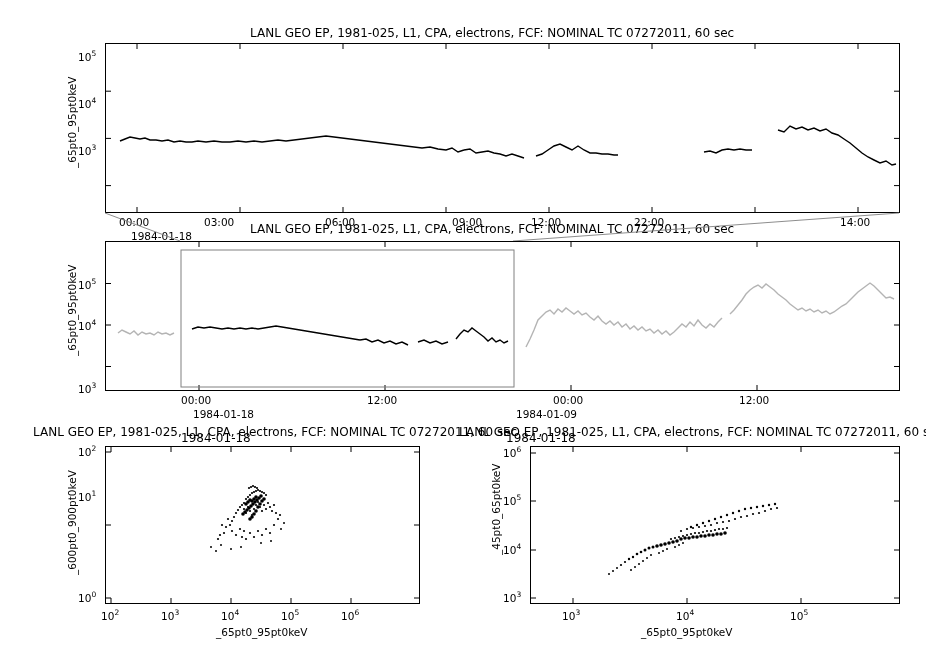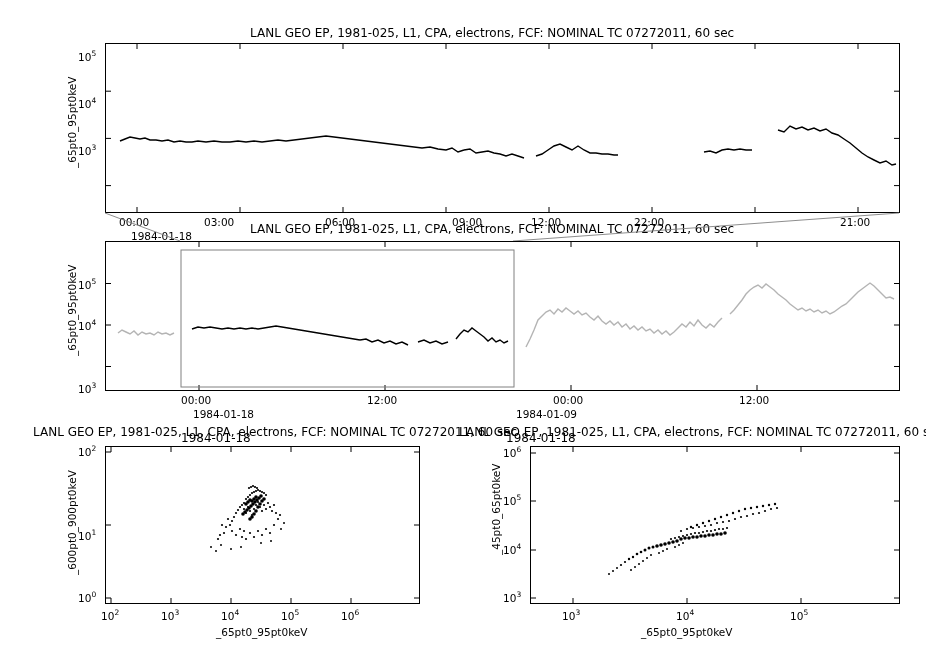--- a/index.html
+++ b/index.html
@@ -105,21 +105,21 @@
   <div class="tick-label" style="left:78px; top:96px;">10<span class="sup">4</span></div>
   <div class="tick-label" style="left:78px; top:49px;">10<span class="sup">5</span></div>
 
   <div class="tick-label" style="left:119px; top:216px;">00:00</div>
   <div class="tick-label" style="left:204px; top:216px;">03:00</div>
   <div class="tick-label" style="left:325px; top:216px;">06:00</div>
   <div class="tick-label" style="left:452px; top:216px;">09:00</div>
   <div class="tick-label" style="left:531px; top:216px;">12:00</div>
   <div class="tick-label" style="left:634px; top:216px;">22:00</div>
   <div class="tick-label" style="left:737px; top:216px;margin-top:24px;">18:00</div>
-  <div class="tick-label" style="left:840px; top:216px;">21:00</div>
+  <div class="tick-label" style="left:840px; top:216px;">14:00</div>
 
   <div class="axis-label-x" style="left:131px; top:230px;">1984-01-18</div>
 </div>
 
 <div class="panel">
 
   <div class="title" style="left:250px; top:222px;">LANL GEO EP, 1981-025, L1, CPA, electrons, FCF: NOMINAL TC 07272011, 60 sec</div>
 
   <div class="axis-label-y" style="left:66px; top:356px;">_65pt0_95pt0keV</div>
 
@@ -297,21 +297,21 @@
           <circle cx="135" cy="100" r="1.0"></circle>
           <circle cx="155" cy="96" r="1.0"></circle>
         <circle cx="165" cy="94" r="1.0"></circle>
           <circle cx="175" cy="82" r="1.0"></circle>
           <circle cx="178" cy="76" r="1.0"></circle>
       </g>
     </svg>
   </div>
 
   <div class="tick-label" style="left:78px; top:590px;">10<span class="sup">0</span></div>
-  <div class="tick-label" style="left:78px; top:528px;">10<span class="sup">1</span></div>
+  <div class="tick-label" style="left:78px; top:489px;">10<span class="sup">1</span></div>
   <div class="tick-label" style="left:78px; top:444px;">10<span class="sup">2</span></div>
 
   <div class="tick-label" style="left:101px; top:608px;">10<span class="sup">2</span></div>
   <div class="tick-label" style="left:161px; top:608px;">10<span class="sup">3</span></div>
   <div class="tick-label" style="left:221px; top:608px;">10<span class="sup">4</span></div>
   <div class="tick-label" style="left:281px; top:608px;">10<span class="sup">5</span></div>
   <div class="tick-label" style="left:341px; top:608px;">10<span class="sup">6</span></div>
 
   <div class="axis-label-x" style="left:216px; top:626px;">_65pt0_95pt0keV</div>
 </div>

